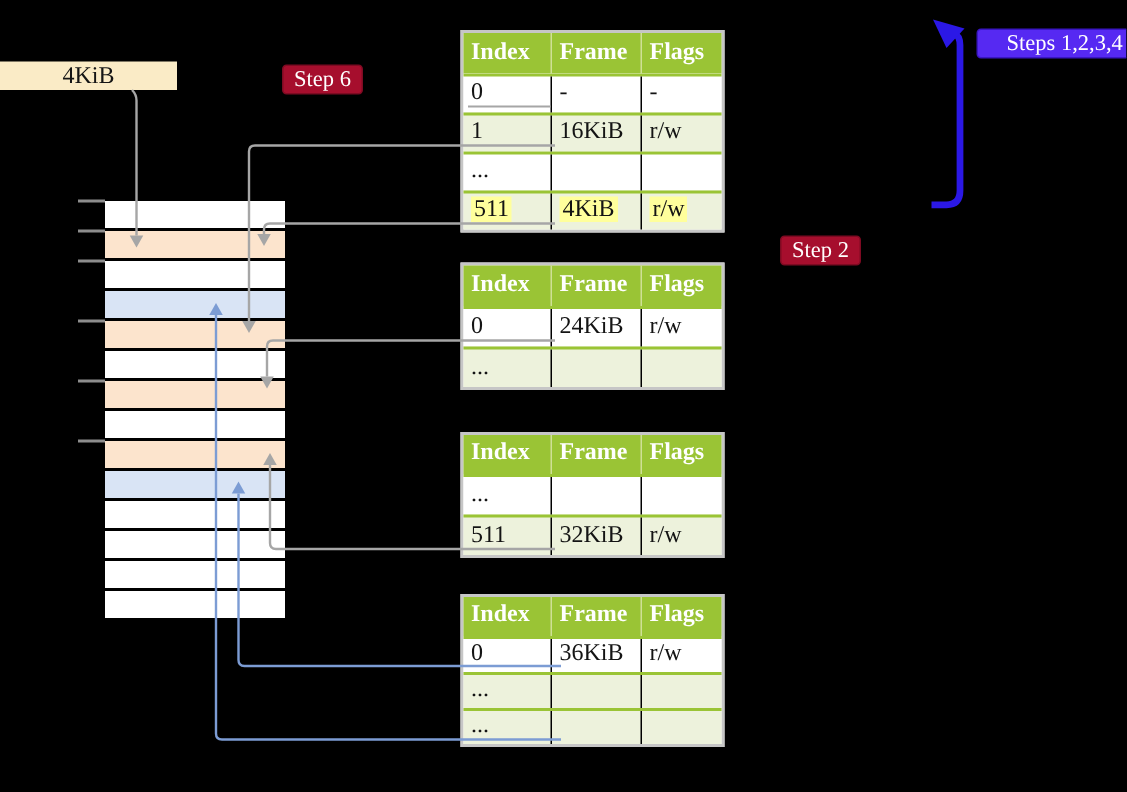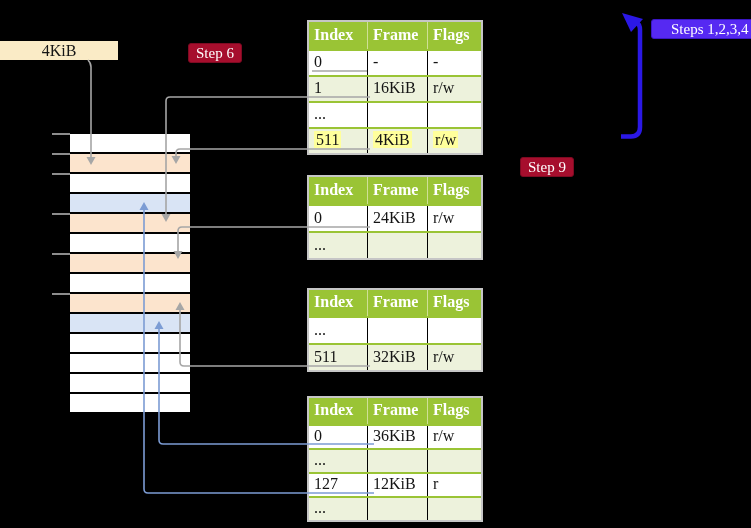--- a/index.html
+++ b/index.html
@@ -42,21 +42,21 @@
 </style>
 </head>
 <body>
 
 <div class="stage" style="--red: #A60E2D; --blueLbl: #5629F2; --arrow: #2B18E6; --gray: #A6A6A6; --blueLn: #7C9CD4; --green: #9AC435; --rowAlt: #EDF2DC; --yellow: #FFFF9C; --peach: #FCE4CD; --memBlue: #D9E4F5; --cream: #FAEBC6;">
 
   <div class="sizebox">4KiB</div>
 
   <div class="chip" style="left:188px;top:43px">Step 6</div>
   <div class="chip blue" style="left:651px;top:19px">Steps 1,2,3,4</div>
-  <div class="chip" style="left:520px;top:157px">Step 9</div>
+  <div class="chip" style="left:520px;top:157px">Step 2</div>
 
   <div id="memory">
       <div class="mrow" style="top: 134px; background: rgb(255, 255, 255);"></div>
       <div class="mrow" style="top: 154px; background: rgb(252, 228, 205);"></div>
       <div class="mrow" style="top: 174px; background: rgb(255, 255, 255);"></div>
       <div class="mrow" style="top: 194px; background: rgb(217, 228, 245);"></div>
       <div class="mrow" style="top: 214px; background: rgb(252, 228, 205);"></div>
       <div class="mrow" style="top: 234px; background: rgb(255, 255, 255);"></div>
       <div class="mrow" style="top: 254px; background: rgb(252, 228, 205);"></div>
       <div class="mrow" style="top: 274px; background: rgb(255, 255, 255);"></div>
@@ -146,25 +146,20 @@
         <div class="prow trow" style="height: 24px; line-height: 20px;">
           <div class="c0">0</div>
           <div class="c1">36KiB</div>
           <div class="c2">r/w</div>
         </div>
         <div class="prow trow alt" style="height: 24px; line-height: 20px;">
           <div class="c0">...</div>
           <div class="c1"></div>
           <div class="c2"></div>
         </div>
-        <div class="prow trow" style="height: 24px; line-height: 20px;">
-          <div class="c0">127</div>
-          <div class="c1">12KiB</div>
-          <div class="c2">r</div>
-        </div>
         <div class="prow trow alt" style="height: 24px; line-height: 20px;">
           <div class="c0">...</div>
           <div class="c1"></div>
           <div class="c2"></div>
         </div>
       </div>
     </div>
 
   <svg class="overlay" width="751" height="528" viewBox="0 0 751 528">
 

